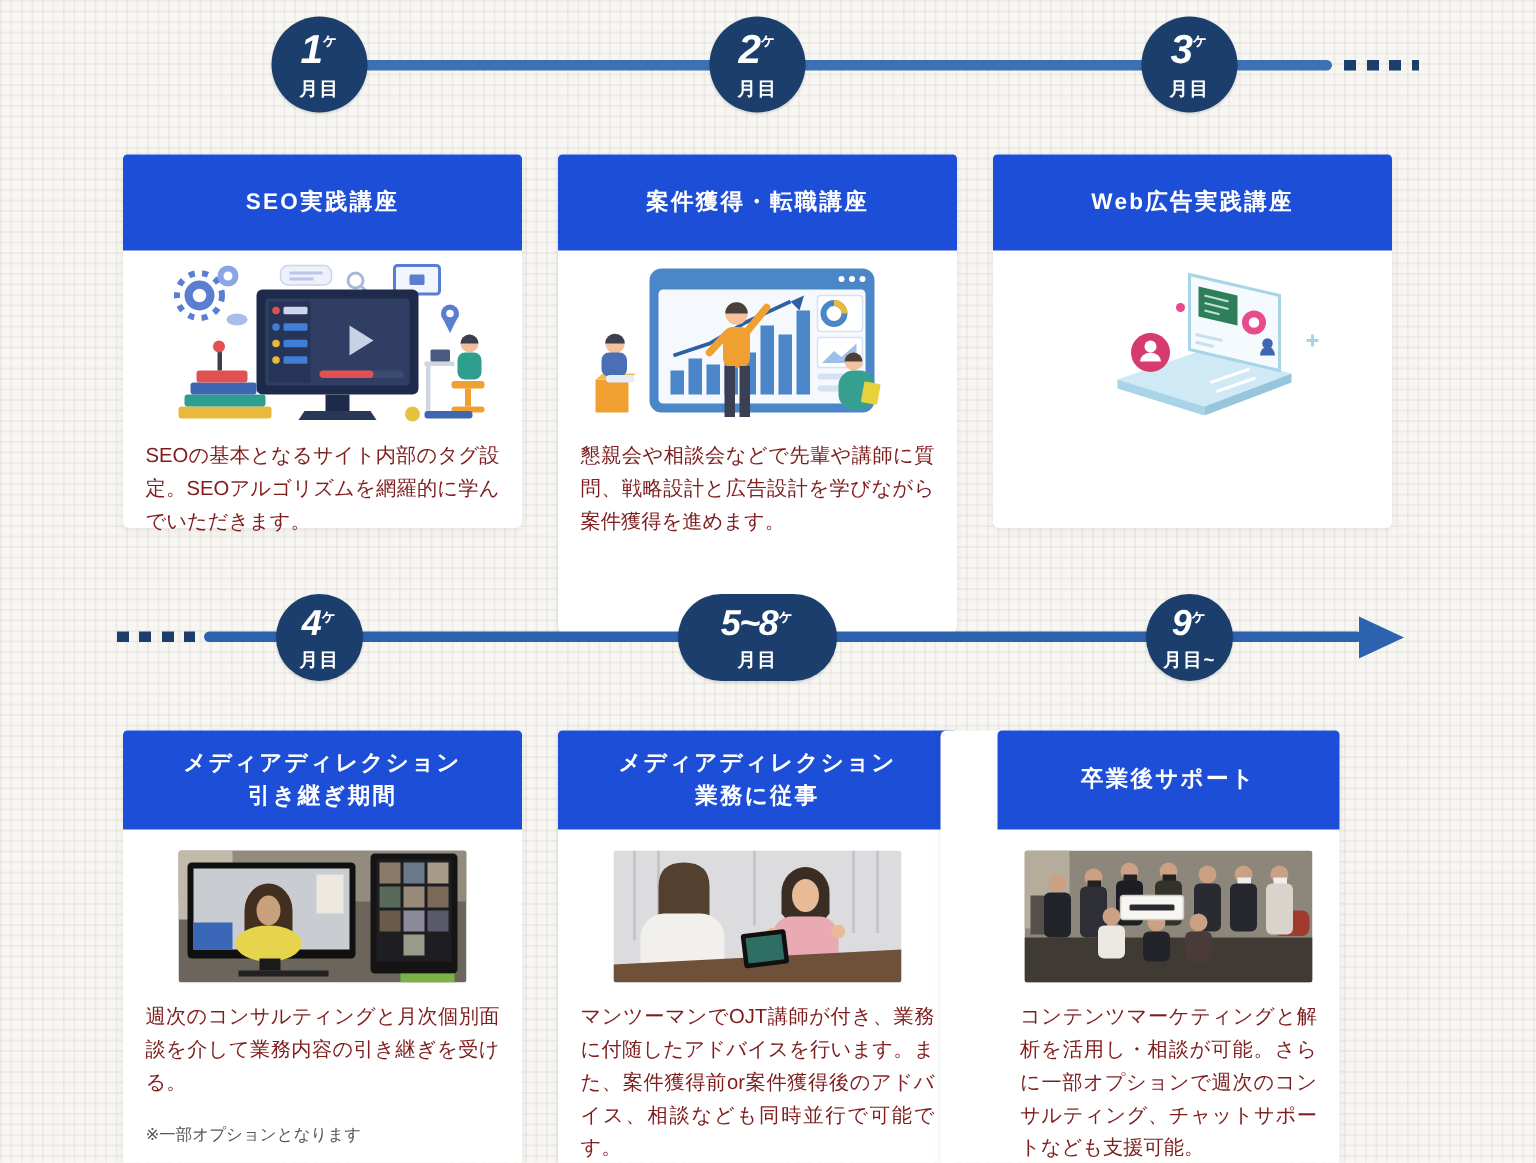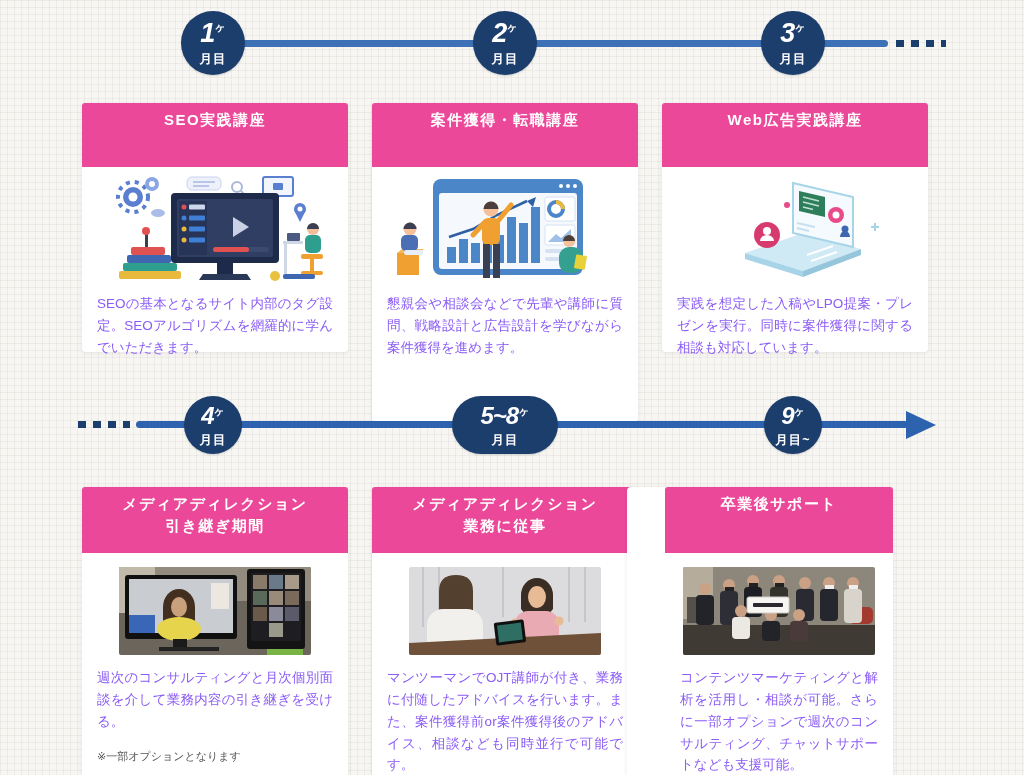--- a/index.html
+++ b/index.html
@@ -35,33 +35,33 @@
   .milestone.pill { width:106px; height:58px; border-radius:29px; }
   .num-row { display:flex; align-items:flex-start; }
   .num { font-size:27px; font-weight:bold; font-style:italic; letter-spacing:-1px; }
   .milestone.circle-sm .num, .milestone.pill .num { font-size:24px; }
   .unit { font-size:11px; font-weight:bold; margin-top:2px; }
   .lbl { font-size:12.5px; font-weight:bold; margin-top:6px; letter-spacing:1px; }
 
   
   .card { position:absolute; width:266px; background:#fff; border-radius:4px;
     box-shadow:0 1px 5px rgba(0,0,0,0.08); }
-  .card-header { position:relative; background:#ec4899; border-radius:3px 3px 0 0;
+  .card-header { position:relative; background:#1d4ed8; border-radius:3px 3px 0 0;
     min-height:64px; display:flex; flex-direction:column; align-items:center;
-    color:#fff; font-weight:bold; font-size:15px;
+    justify-content:center; color:#fff; font-weight:bold; font-size:15px;
     letter-spacing:1.5px; line-height:1.45; text-align:center; padding:6px 8px; }
   .row2-card .card-header { min-height:66px; }
   .card-header span:empty { display:none; }
   .illus { height:118px; display:flex; align-items:center; justify-content:center;
     padding-top:10px; }
   .photo { display:flex; align-items:center; justify-content:center;
     padding:14px 0 4px; }
   .photo svg { border-radius:2px; }
   .card-body { padding:8px 15px 16px; font-size:13.5px; line-height:1.62;
-    color:#8b5cf6; text-align:justify; }
+    color:#7f1d1d; text-align:justify; }
   .card-note { padding:0 15px 16px; font-size:11px; color:#555; }
   .card-note:empty { display:none; }
 </style>
 </head>
 <body>
 
 <div class="canvas">
 
   <div class="tl-line row1" style="left:213px; top:40px; width:675px;"></div>
   <div class="tl-dashes" style="left:896px; top:40px; width:50px;"></div>
@@ -227,21 +227,20 @@
         <circle cx="170" cy="54" r="3.5" fill="#3f66b0"></circle>
         <path d="M165,62 a5,6 0 0 1 10,0 z" fill="#3f66b0"></path>
         <path d="M122,48 l18,4 M122,53 l12,3" stroke="#c8dff0" stroke-width="2" fill="none"></path>
         <circle cx="92" cy="60" r="13" fill="#d63a6e"></circle>
         <circle cx="92" cy="56" r="4" fill="#fff"></circle>
         <path d="M85,66 a7,6 0 0 1 14,0 z" fill="#fff"></path>
         <circle cx="112" cy="30" r="3" fill="#e84a8a"></circle>
         <path d="M196,52 h8 M200,48 v8" stroke="#a8d4e8" stroke-width="2"></path>
       </svg>
     </div>
-    <p class="card-body">実践を想定した入稿やLPO提案・プレゼンを実行。同時に案件獲得に関する相談も対応しています。</p>
   </article>
 
   <div class="tl-dashes" style="left:78px; top:421px; width:52px;"></div>
   <div class="tl-line row2" style="left:136px; top:421px; width:772px;"></div>
   <div class="arrow-head" style="left:906px; top:411px;"></div>
 
   <div class="milestone circle-sm" style="left:184px; top:396px;">
     <div class="num-row">
         <span class="num">4</span>
         <span class="unit">ヶ</span>

